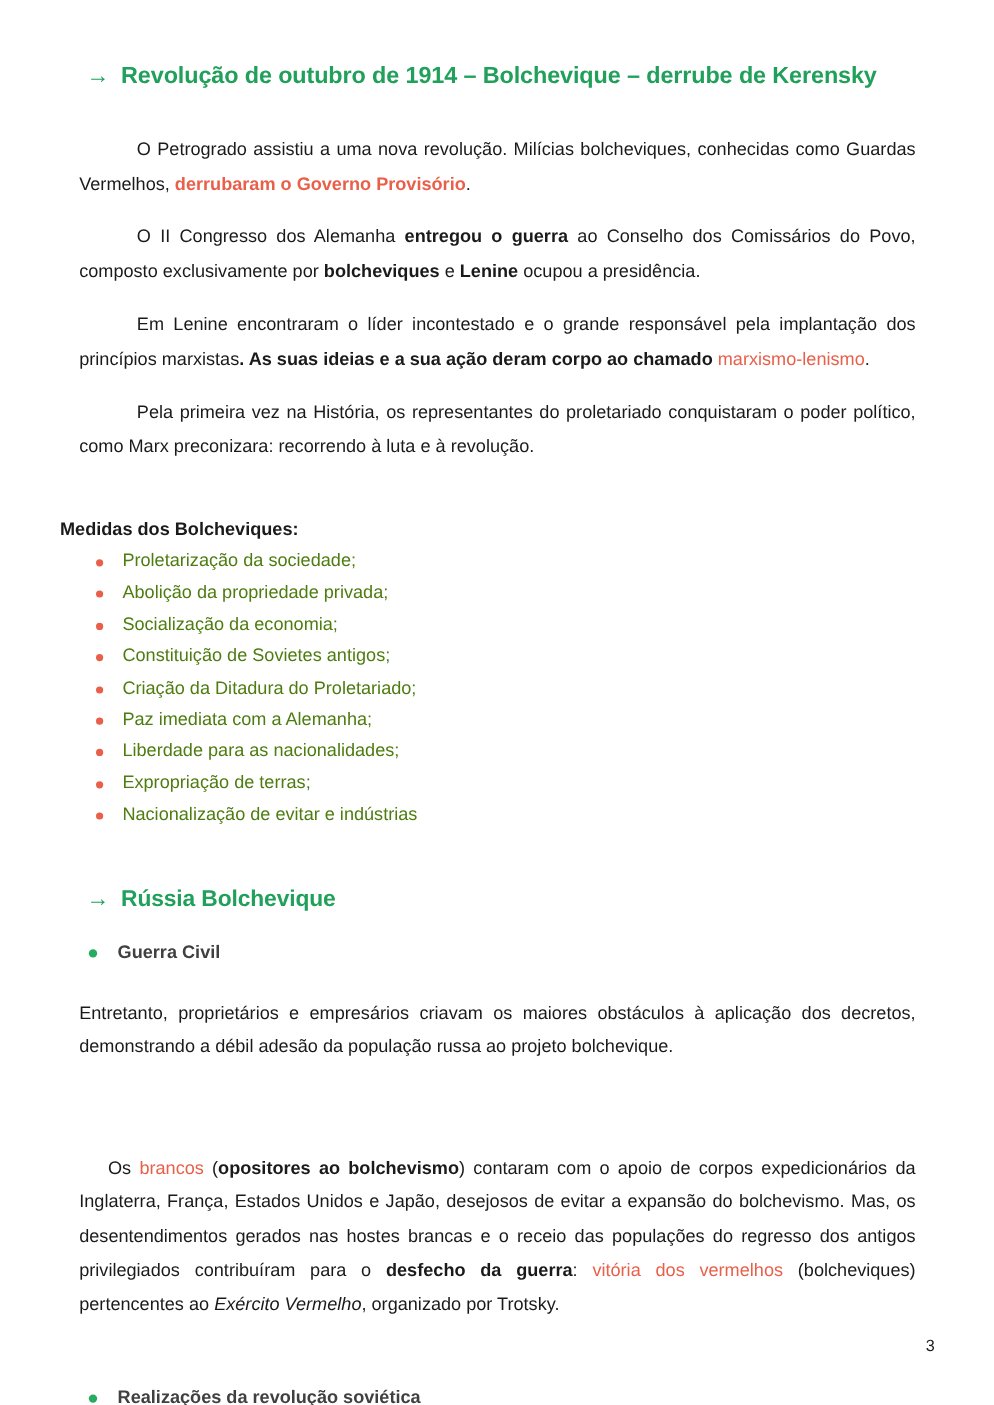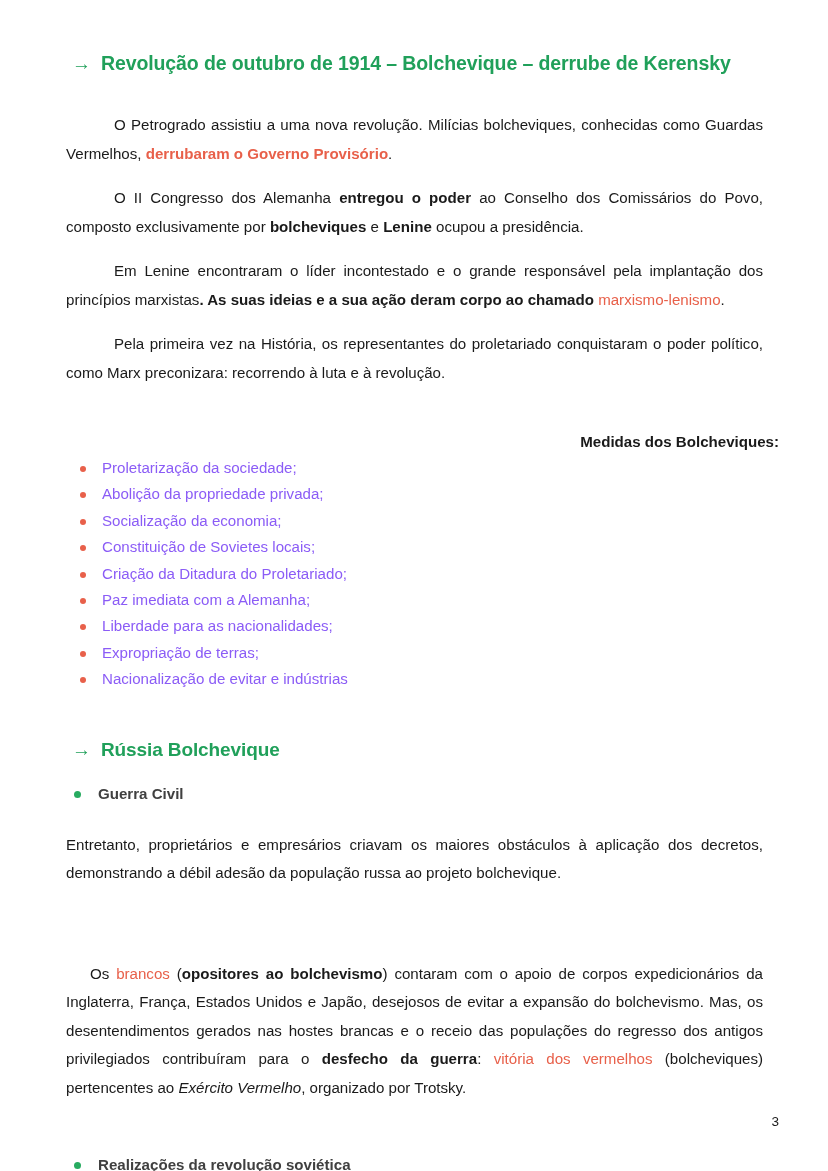--- a/index.html
+++ b/index.html
@@ -59,33 +59,32 @@
   .red-b { color: #e8604a; font-weight: bold; }
   .b { font-weight: bold; }
   .i { font-style: italic; }
 
   
   .list-title {
     font-size: 15.1px;
     font-weight: bold;
     margin: 0;
     line-height: 26px;
-    text-align: right;
   }
   ul.dots {
     list-style: none;
     margin: 0;
     padding: 0;
   }
   ul.dots li {
     position: relative;
     font-size: 15.1px;
     line-height: 26.4px;
     padding-left: 52px;
-    color: #8b5cf6;
+    color: #4d7c0f;
   }
   ul.dots li::before {
     content: "";
     position: absolute;
     left: 30px;
     top: 11px;
     width: 6px;
     height: 6px;
     border-radius: 50%;
     background: #e8604a;
@@ -154,35 +153,35 @@
 
     <div class="heading heading-1">
       <span class="arrow">→</span>
       <span>Revolução de outubro de 1914 – Bolchevique – derrube de Kerensky</span>
     </div>
 
     <div class="sp-20"></div>
 
     <p class="body indent"><span>O Petrogrado assistiu a uma nova revolução. Milícias bolcheviques, conhecidas como Guardas Vermelhos, </span><span class="red-b">derrubaram o Governo Provisório</span><span>.</span></p>
 
-    <p class="body indent"><span>O II Congresso dos Alemanha </span><span class="b">entregou o poder</span><span> ao Conselho dos Comissários do Povo, composto exclusivamente por </span><span class="b">bolcheviques</span><span> e </span><span class="b">Lenine</span><span> ocupou a presidência.</span></p>
+    <p class="body indent"><span>O II Congresso dos Alemanha </span><span class="b">entregou o guerra</span><span> ao Conselho dos Comissários do Povo, composto exclusivamente por </span><span class="b">bolcheviques</span><span> e </span><span class="b">Lenine</span><span> ocupou a presidência.</span></p>
 
     <p class="body indent"><span>Em Lenine encontraram o líder incontestado e o grande responsável pela implantação dos princípios marxistas</span><span class="b">. As suas ideias e a sua ação deram corpo ao chamado </span><span class="red">marxismo-lenismo</span><span>.</span></p>
 
     <p class="body indent">Pela primeira vez na História, os representantes do proletariado conquistaram o poder político, como Marx preconizara: recorrendo à luta e à revolução.</p>
 
     <div class="sp-26"></div>
 
     <p class="list-title">Medidas dos Bolcheviques:</p>
 
     <ul class="dots">
       <li>Proletarização da sociedade;</li>
       <li>Abolição da propriedade privada;</li>
       <li>Socialização da economia;</li>
-      <li>Constituição de Sovietes locais;</li>
+      <li>Constituição de Sovietes antigos;</li>
       <li>Criação da Ditadura do Proletariado;</li>
       <li>Paz imediata com a Alemanha;</li>
       <li>Liberdade para as nacionalidades;</li>
       <li>Expropriação de terras;</li>
       <li>Nacionalização de evitar e indústrias</li>
     </ul>
 
     <div class="sp-46"></div>
 
     <div class="heading heading-2">

